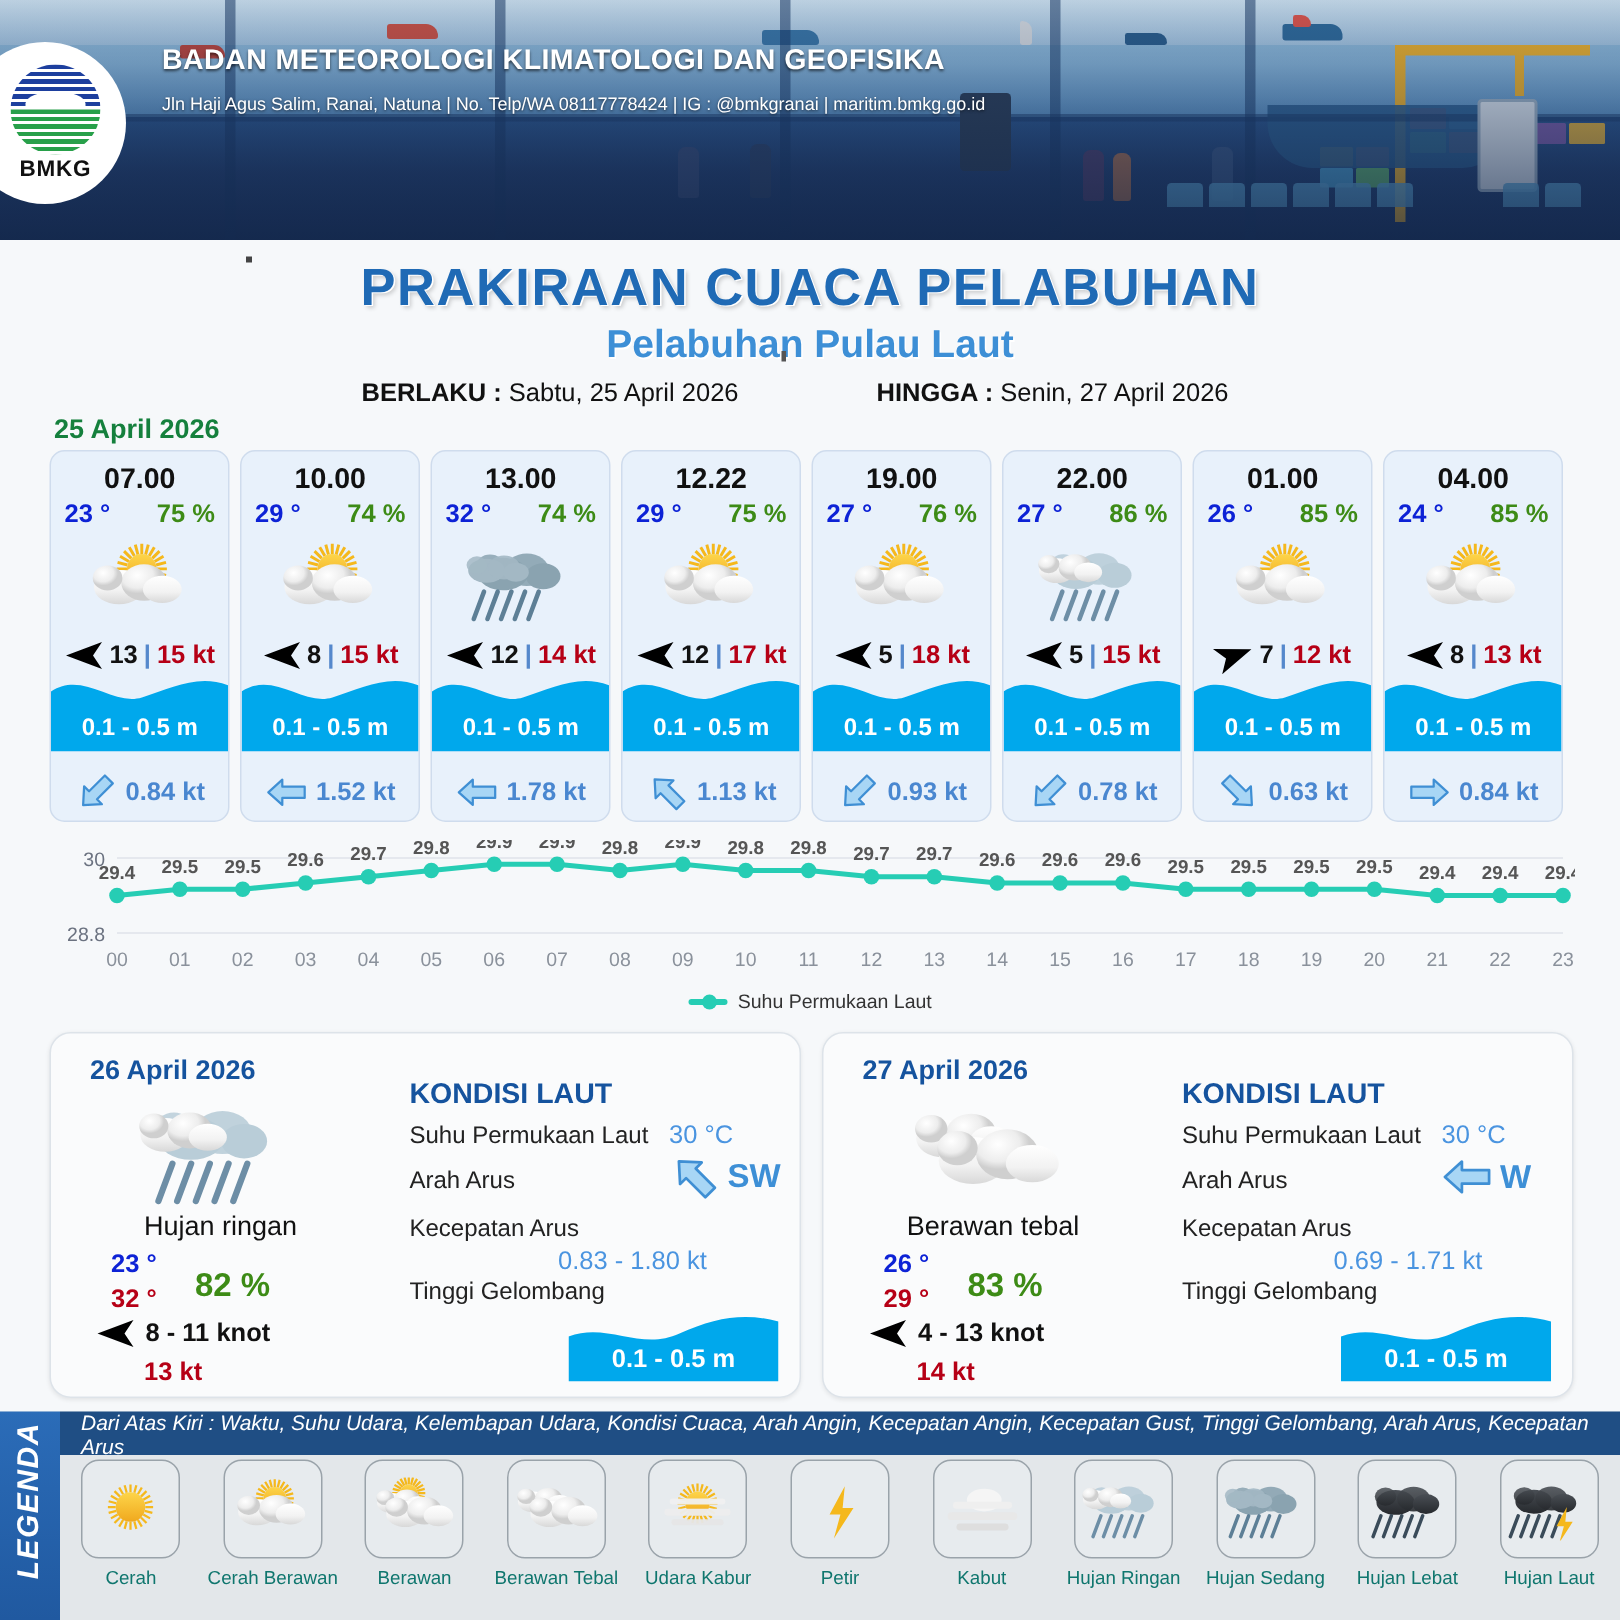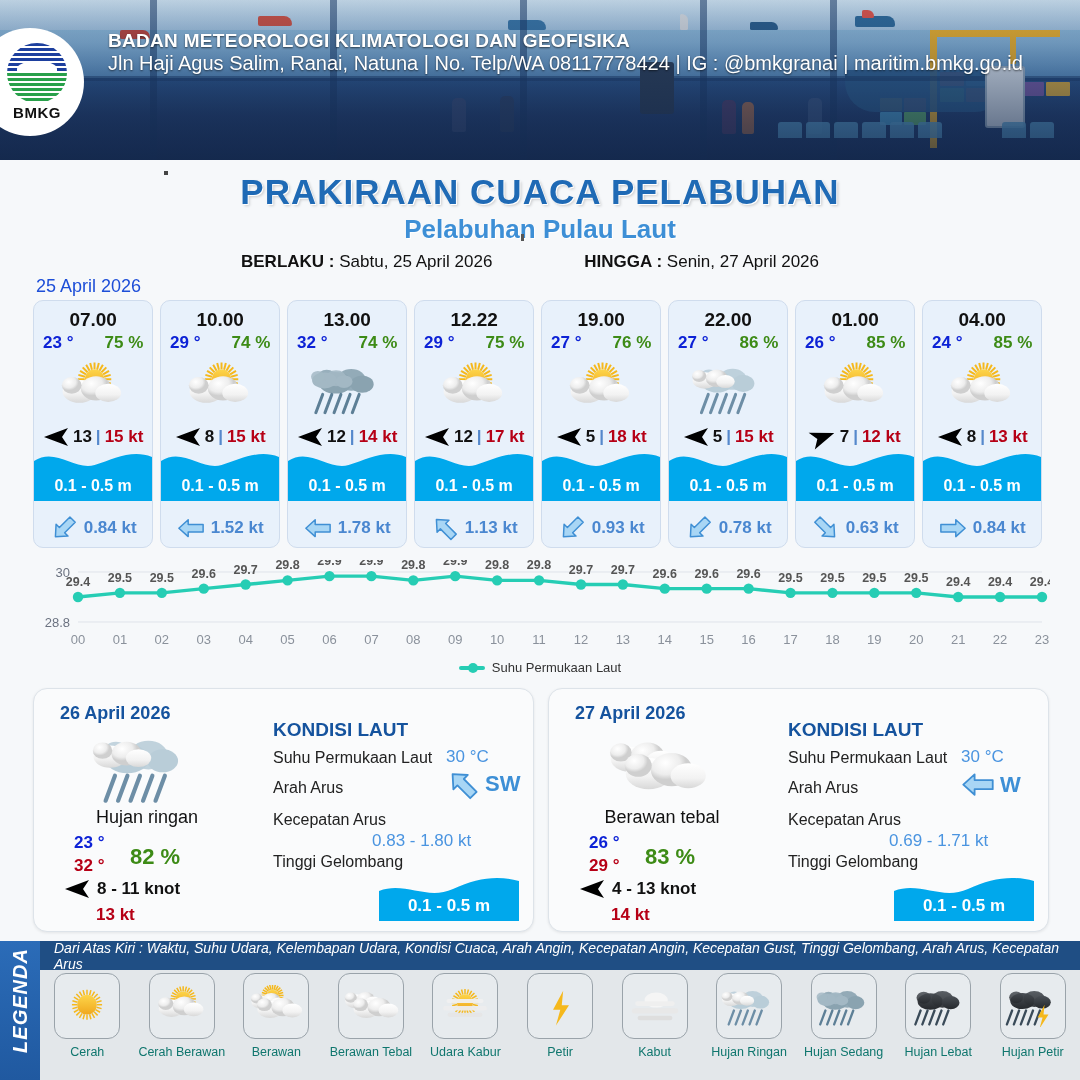--- a/index.html
+++ b/index.html
@@ -60,21 +60,21 @@
   .lc-wave { position:absolute; left:10px; top:18px; width:40px; height:16px;
              background:#fff; border-radius:50% 50% 0 0; }
   .logo-text { position:absolute; left:0; bottom:0; width:72px; text-align:center;
                font-size:15px; font-weight:bold; color:#111; letter-spacing:.5px;}
 
   .hdr-texts { position:absolute; left:108px; top:30px; z-index:5; }
   .hdr-l1 { font-size:19px; font-weight:bold; color:#fff; letter-spacing:.3px;
             text-shadow:0 1px 2px rgba(0,0,0,.6); }
   .hdr-l2 { font-size:30px; font-weight:bold; color:#fff; margin-top:5px;
             text-shadow:0 2px 3px rgba(0,0,0,.6); }
-  .hdr-l3 { font-size:20px; color:#fff; margin-top:0;
+  .hdr-l3 { font-size:12px; color:#fff; margin-top:10px;
             text-shadow:0 1px 2px rgba(0,0,0,.6); }
 
   
   .title-main {
     position:absolute; left:0; top:172px; width:1080px; text-align:center;
     font-size:35px; font-weight:bold; color:#1f6ab5; letter-spacing:1px;
     text-shadow:1px 1px 0 #fff, 2px 2px 3px rgba(0,0,0,.18);
   }
   .title-sub {
     position:absolute; left:0; top:214px; width:1080px; text-align:center;
@@ -82,21 +82,21 @@
     text-shadow:1px 1px 0 #fff;
   }
   .validity { position:absolute; left:0; top:252px; width:1060px;
               display:flex; justify-content:center; gap:92px; font-size:17px; color:#111;}
   .validity b { font-weight:bold; }
   .dot-artifact { position:absolute; left:164px; top:171px; width:4px; height:4px; background:#444; }
   .dot-artifact2 { position:absolute; left:521px; top:234px; width:3px; height:7px; background:#555; }
 
   .date-label {
     position:absolute; left:36px; top:276px;
-    font-size:18px; font-weight:normal; color:#1d4ed8;
+    font-size:18px; font-weight:bold; color:#15803d;
   }
 
   
   .cards { position:absolute; left:33px; top:300px; width:1016px; height:248px;
            display:flex; gap:0; }
   .card {
     width:121px; margin-right:6.7px; height:248px;
     background:#e8f1fb; border:1px solid #cfdced; border-radius:10px;
     position:relative; overflow:hidden;
   }
@@ -1756,16 +1756,16 @@
       <ellipse cx="14" cy="21" rx="13" ry="11" fill="url(#dkg)" opacity=".85"></ellipse>
     </g>
             <line x1="14" y1="44" x2="5" y2="68" stroke="#3a4b59" stroke-width="4" stroke-linecap="round"></line>
             <line x1="26" y1="44" x2="17" y2="68" stroke="#3a4b59" stroke-width="4" stroke-linecap="round"></line>
             <line x1="38" y1="44" x2="29" y2="68" stroke="#3a4b59" stroke-width="4" stroke-linecap="round"></line>
             <line x1="50" y1="44" x2="41" y2="68" stroke="#3a4b59" stroke-width="4" stroke-linecap="round"></line>
             <line x1="62" y1="44" x2="53" y2="68" stroke="#3a4b59" stroke-width="4" stroke-linecap="round"></line>
             <path transform="translate(58,34) scale(0.85)" d="M14 0 L0 26 L10 26 L4 48 L22 20 L12 20 Z" fill="#f5b81c"></path>
           </svg>
         </div>
-    <div class="li-lbl">Hujan Petir</div>
+    <div class="li-lbl">Hujan Laut</div>
       </div>
     </div>
 </div>
 
 </body></html>

